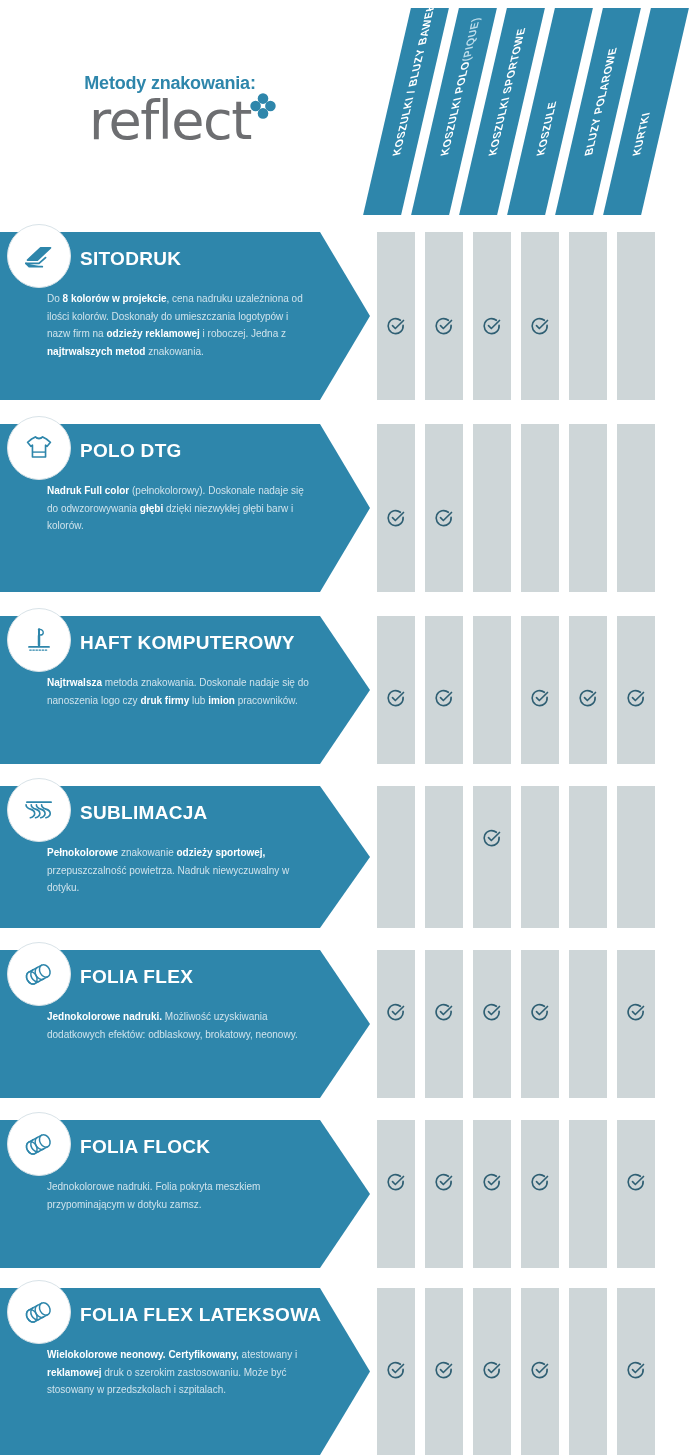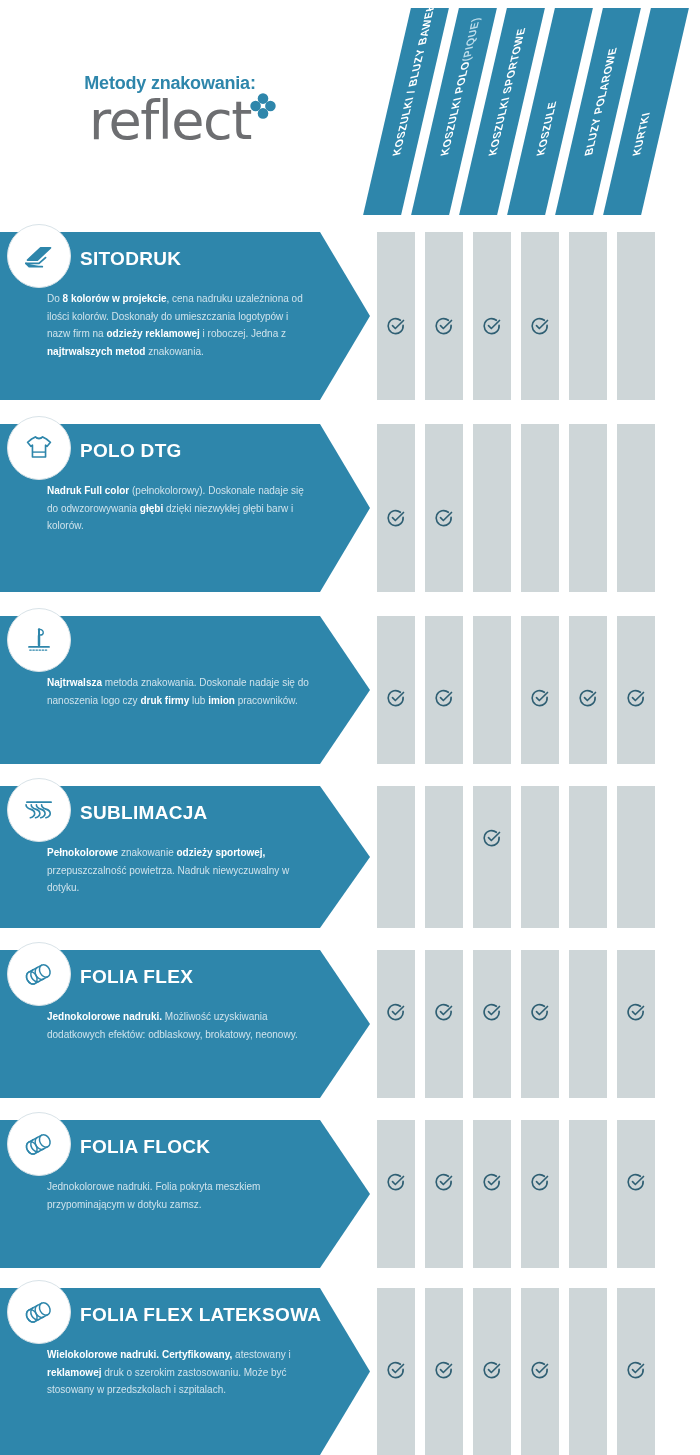--- a/index.html
+++ b/index.html
@@ -237,20 +237,21 @@
         <div class="row-arrow"></div>
         <div class="row-icon-circle">
           <svg viewBox="0 0 44 44" width="34" height="34" fill="none" stroke="#2e86ab" stroke-width="2" stroke-linecap="round">
         <path d="M22 8 V30" stroke-width="2.6"></path>
         <path d="M22 8 Q28 9 27.5 13 Q27 16 22 15.5" stroke-width="1.8"></path>
         <rect x="20.4" y="16" width="3.2" height="13" fill="#2e86ab" stroke="none"></rect>
         <path d="M9 31 H35" stroke-width="2.2"></path>
         <path d="M10 35 h2 M14 35 h2 M18 35 h2 M22 35 h2 M26 35 h2 M30 35 h2" stroke-width="1.6"></path>
       </svg>
         </div>
+        <div class="row-title">HAFT KOMPUTEROWY</div>
         <div class="row-desc"><b>Najtrwalsza</b> metoda znakowania. Doskonale nadaje się do nanoszenia logo czy <b>druk firmy</b> lub <b>imion</b> pracowników.</div>
       </div>
       <div class="cell" style="left: 377px; top: 616px; height: 148px;">
         <span class="check" style="top:72px"><svg viewBox="0 0 24 24" width="20" height="20" fill="none" stroke="#2f5f73" stroke-width="2" stroke-linecap="round" stroke-linejoin="round">
     <path d="M20.5 11.2 A9 9 0 1 1 17.2 5.1"></path>
     <path d="M7.8 11.6 L11.2 15 L21 5.4"></path>
   </svg></span>
       </div>
       <div class="cell" style="left: 425px; top: 616px; height: 148px;">
         <span class="check" style="top:72px"><svg viewBox="0 0 24 24" width="20" height="20" fill="none" stroke="#2f5f73" stroke-width="2" stroke-linecap="round" stroke-linejoin="round">
@@ -407,21 +408,21 @@
         <g transform="rotate(-28 22 22)">
           <path d="M12 14 h18 a6 8 0 0 1 0 16 h-18 a6 8 0 0 1 0 -16 z"></path>
           <path d="M12 14 a6 8 0 0 0 0 16 a6 8 0 0 0 0 -16"></path>
           <path d="M18 14 a6 8 0 0 0 0 16"></path>
           <path d="M24 14 a6 8 0 0 0 0 16"></path>
           <path d="M30 14 a6 8 0 0 0 0 16"></path>
         </g>
       </svg>
         </div>
         <div class="row-title">FOLIA FLEX LATEKSOWA</div>
-        <div class="row-desc"><b>Wielokolorowe nadruki. Certyfikowany,</b> atestowany i <b>reklamowej</b> druk o szerokim zastosowaniu. Może być stosowany w przedszkolach i szpitalach.</div>
+        <div class="row-desc"><b>Wielokolorowe neonowy. Certyfikowany,</b> atestowany i <b>reklamowej</b> druk o szerokim zastosowaniu. Może być stosowany w przedszkolach i szpitalach.</div>
       </div>
       <div class="cell" style="left: 377px; top: 1288px; height: 167px;">
         <span class="check" style="top:72px"><svg viewBox="0 0 24 24" width="20" height="20" fill="none" stroke="#2f5f73" stroke-width="2" stroke-linecap="round" stroke-linejoin="round">
     <path d="M20.5 11.2 A9 9 0 1 1 17.2 5.1"></path>
     <path d="M7.8 11.6 L11.2 15 L21 5.4"></path>
   </svg></span>
       </div>
       <div class="cell" style="left: 425px; top: 1288px; height: 167px;">
         <span class="check" style="top:72px"><svg viewBox="0 0 24 24" width="20" height="20" fill="none" stroke="#2f5f73" stroke-width="2" stroke-linecap="round" stroke-linejoin="round">
     <path d="M20.5 11.2 A9 9 0 1 1 17.2 5.1"></path>

